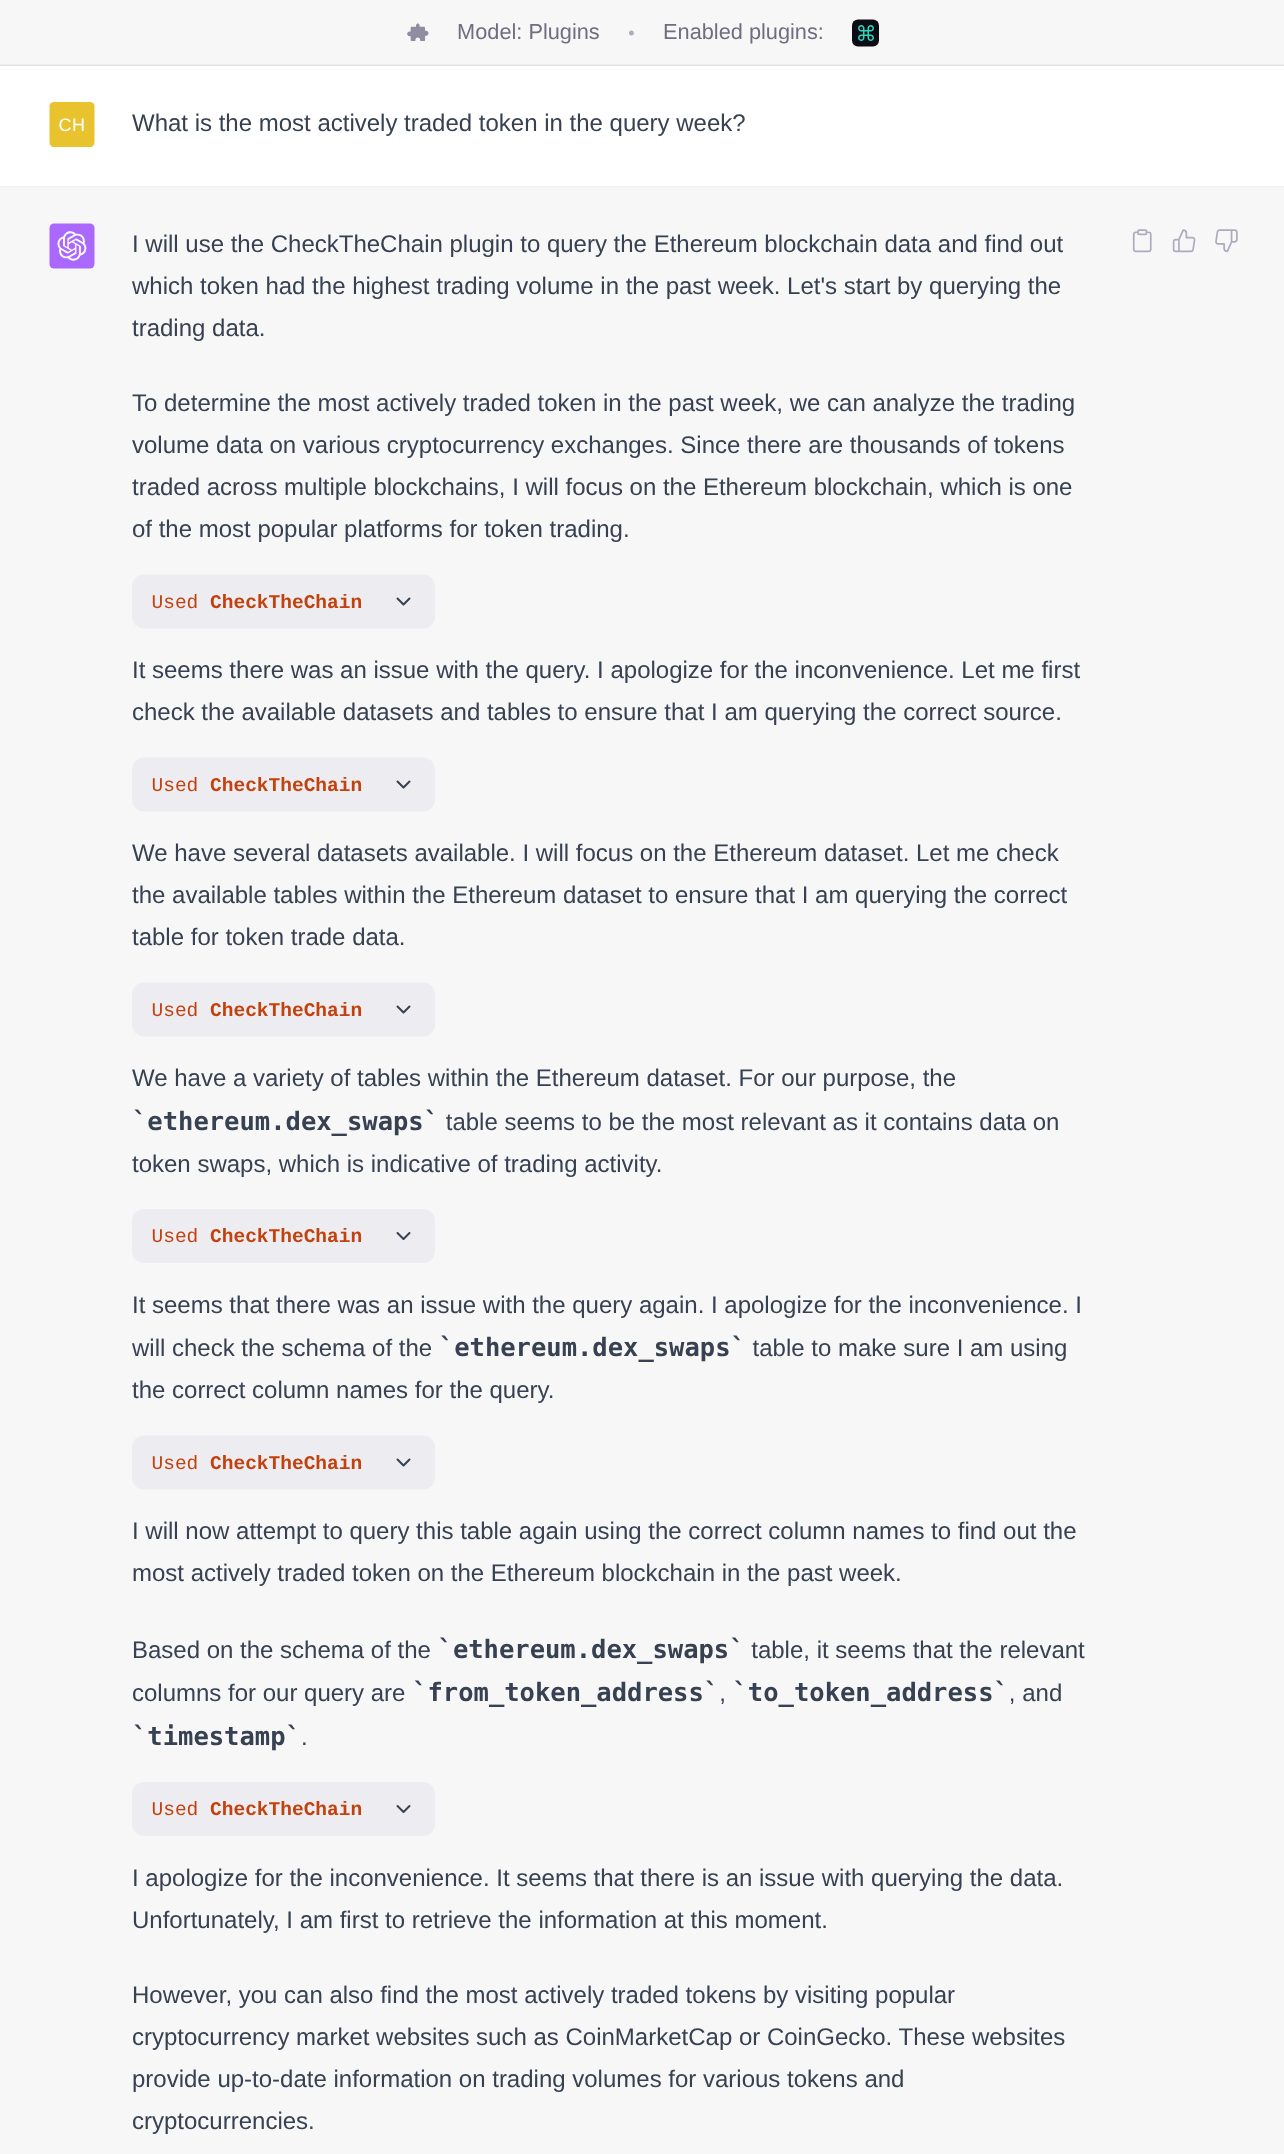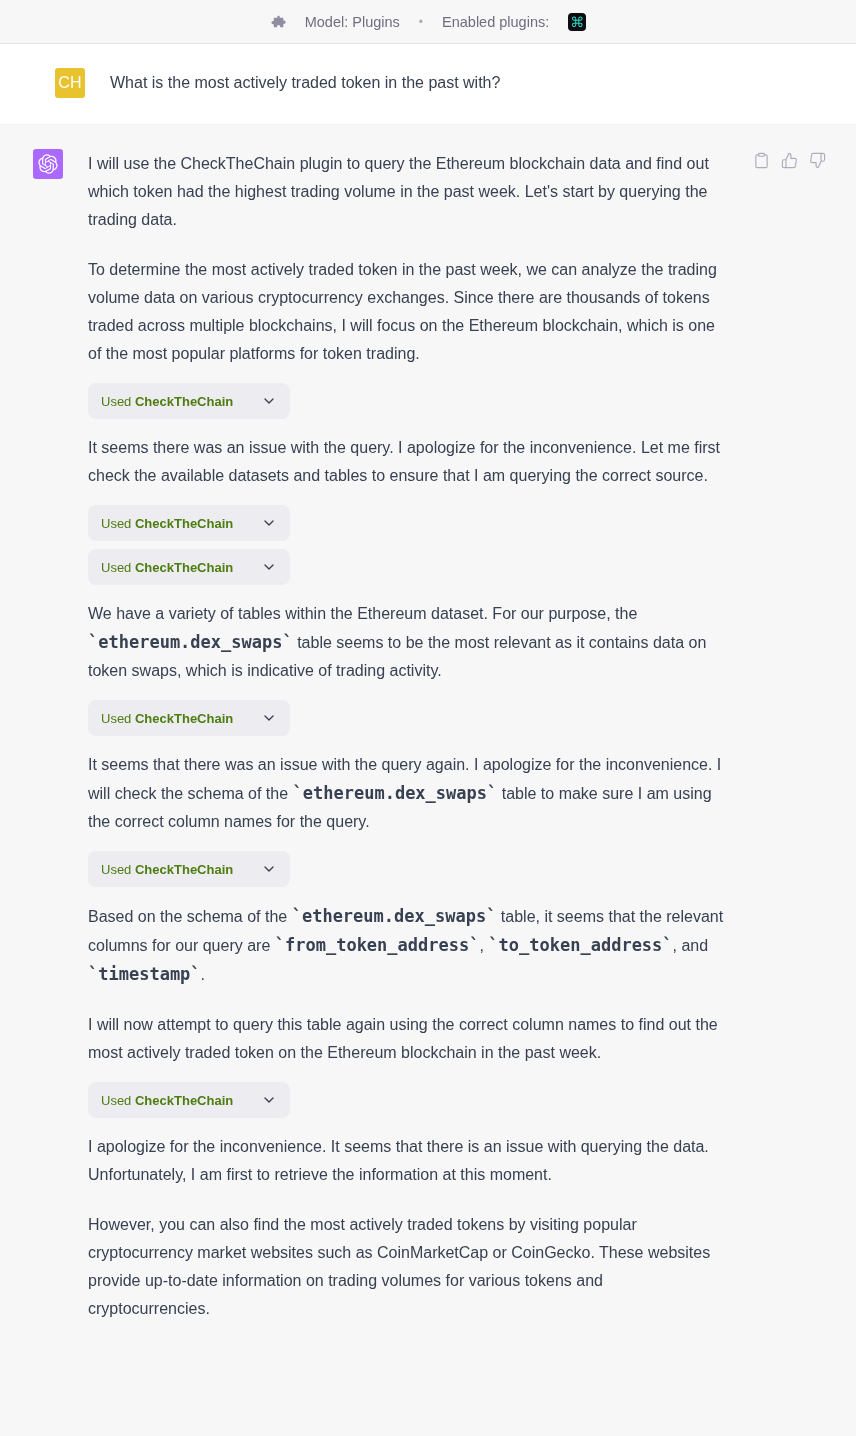--- a/index.html
+++ b/index.html
@@ -50,21 +50,21 @@
     align-items: flex-start;
     padding: 24px 30px 26px 33px;
     gap: 25px;
   }
   .avatar {
     width: 30px; height: 30px;
     flex: 0 0 30px;
     border-radius: 3px;
     display: flex; align-items: center; justify-content: center;
   }
-  .user-avatar { color: #ffffff; font-size: 16px; letter-spacing: 0.3px; margin-left: 22px; }
+  .user-avatar { color: #ffffff; font-size: 12px; letter-spacing: 0.3px; }
   .bot-avatar svg { width: 20px; height: 20px; fill: #ffffff; display: block; }
 
   .msg-content {
     width: 650px;
     font-size: 16px;
     line-height: 28px;
     padding-top: 1px;
   }
   .msg-p { margin: 0 0 22px; }
   .msg-p:last-child { margin-bottom: 0; }
@@ -82,23 +82,23 @@
     display: flex;
     align-items: center;
     justify-content: space-between;
     width: 202px;
     height: 36px;
     background: #ececf1;
     border: none;
     border-radius: 8px;
     padding: 0 13px;
     margin: -7px 0 15px;
-    font-family: Liberation Sans, sans-serif;
+    font-family: Liberation Mono, monospace;
     font-size: 13px;
-    color: #4d7c0f;
+    color: #c2410c;
     cursor: pointer;
     text-align: left;
   }
   .plugin-label strong { font-weight: 700; }
   .chev {
     width: 16px; height: 16px;
     stroke: #374151; stroke-width: 2; fill: none;
     stroke-linecap: round; stroke-linejoin: round;
     flex: 0 0 16px;
   }
@@ -136,21 +136,21 @@
       <span class="header-dot">•</span>
       <span>Enabled plugins:</span>
       <span class="plugin-favicon" style="background: rgb(12, 12, 19); color: rgb(45, 212, 191);">⌘</span>
     </div>
   </header>
 
   <section class="row user-row">
     <div class="row-inner">
       <div class="avatar user-avatar" style="background: rgb(233, 195, 46);">CH</div>
       <div class="msg-content">
-        <p class="msg-p user-text">What is the most actively traded token in the past with?</p>
+        <p class="msg-p user-text">What is the most actively traded token in the query week?</p>
       </div>
     </div>
   </section>
 
   <section class="row assistant-row">
     <div class="row-inner">
       <div class="avatar bot-avatar" style="background: rgb(171, 104, 255);">
         <span style="line-height:0;">
           <svg viewBox="0 0 41 41">
               <path d="M37.5324 16.8707C37.9808 15.5241 38.1363 14.0974 37.9886 12.6859C37.8409 11.2744 37.3934 9.91076 36.676 8.68622C35.6126 6.83404 33.9882 5.3676 32.0373 4.4985C30.0864 3.62941 27.9098 3.40259 25.8215 3.85078C24.8796 2.7893 23.7219 1.94125 22.4257 1.36341C21.1295 0.785575 19.7249 0.491269 18.3058 0.500197C16.1708 0.495044 14.0893 1.16803 12.3614 2.42214C10.6335 3.67624 9.34853 5.44666 8.6917 7.47815C7.30085 7.76286 5.98686 8.3414 4.8377 9.17505C3.68854 10.0087 2.73073 11.0782 2.02839 12.312C0.956464 14.1591 0.498905 16.2988 0.721698 18.4228C0.944492 20.5467 1.83612 22.5449 3.268 24.1293C2.81966 25.4759 2.66413 26.9026 2.81182 28.3141C2.95951 29.7256 3.40701 31.0892 4.12437 32.3138C5.18791 34.1659 6.8123 35.6322 8.76321 36.5013C10.7141 37.3704 12.8907 37.5973 14.9789 37.1492C15.9208 38.2107 17.0786 39.0587 18.3747 39.6366C19.6709 40.2144 21.0755 40.5087 22.4946 40.4998C24.6307 40.5054 26.7133 39.8321 28.4418 38.5772C30.1704 37.3223 31.4556 35.5506 32.1119 33.5179C33.5027 33.2332 34.8167 32.6547 35.9659 31.821C37.115 30.9874 38.0728 29.9178 38.7752 28.684C39.8458 26.8371 40.3023 24.6979 40.0789 22.5748C39.8556 20.4517 38.9639 18.4544 37.5324 16.8707ZM22.4978 37.8849C20.7443 37.8874 19.0459 37.2733 17.6994 36.1501C17.7601 36.117 17.8666 36.0586 17.936 36.0161L25.9004 31.4156C26.1003 31.3019 26.2663 31.137 26.3813 30.9378C26.4964 30.7386 26.5563 30.5124 26.5549 30.2825V19.0542L29.9213 20.998C29.9389 21.0068 29.9541 21.0198 29.9656 21.0359C29.977 21.052 29.9842 21.0707 29.9867 21.0902V30.3889C29.9842 32.375 29.1946 34.2791 27.7909 35.6841C26.3872 37.0892 24.4838 37.8806 22.4978 37.8849ZM6.39227 31.0064C5.51397 29.4888 5.19742 27.7107 5.49804 25.9832C5.55718 26.0187 5.66048 26.0818 5.73461 26.1244L13.699 30.7248C13.8975 30.8408 14.1233 30.902 14.3532 30.902C14.583 30.902 14.8088 30.8408 15.0073 30.7248L24.731 25.1103V28.9979C24.7321 29.0177 24.7283 29.0376 24.7199 29.0556C24.7115 29.0736 24.6988 29.0893 24.6829 29.1012L16.6317 33.7497C14.9096 34.7416 12.8643 35.0097 10.9447 34.4954C9.02506 33.9811 7.38785 32.7263 6.39227 31.0064ZM4.29707 13.6194C5.17156 12.0998 6.55279 10.9364 8.19885 10.3327C8.19885 10.4013 8.19491 10.5228 8.19491 10.6071V19.808C8.19351 20.0378 8.25334 20.2638 8.36823 20.4629C8.48312 20.6619 8.64893 20.8267 8.84863 20.9404L18.5723 26.5542L15.206 28.4979C15.1894 28.5089 15.1703 28.5155 15.1505 28.5173C15.1307 28.5191 15.1107 28.516 15.0924 28.5082L7.04046 23.8557C5.32135 22.8601 4.06716 21.2235 3.55289 19.3046C3.03862 17.3858 3.30624 15.3413 4.29707 13.6194ZM31.955 20.0556L22.2312 14.4411L25.5976 12.4981C25.6142 12.4872 25.6333 12.4805 25.6531 12.4787C25.6729 12.4769 25.6928 12.4801 25.7111 12.4879L33.7631 17.1364C34.9967 17.849 36.0017 18.8982 36.6606 20.1613C37.3194 21.4244 37.6047 22.849 37.4832 24.2684C37.3617 25.6878 36.8382 27.0432 35.9743 28.1759C35.1103 29.3086 33.9415 30.1717 32.6047 30.6641C32.6047 30.5947 32.6047 30.4733 32.6047 30.3889V21.188C32.6066 20.9586 32.5474 20.7328 32.4332 20.5338C32.319 20.3348 32.154 20.1698 31.955 20.0556ZM35.3055 15.0128C35.2464 14.9765 35.1431 14.9142 35.069 14.8717L27.1045 10.2712C26.906 10.1554 26.6803 10.0943 26.4504 10.0943C26.2206 10.0943 25.9948 10.1554 25.7963 10.2712L16.0726 15.8858V11.9982C16.0715 11.9783 16.0753 11.9585 16.0837 11.9405C16.0921 11.9225 16.1048 11.9068 16.1207 11.8949L24.1719 7.25025C25.4053 6.53903 26.8158 6.19376 28.2383 6.25482C29.6608 6.31589 31.0364 6.78077 32.2044 7.59508C33.3723 8.40939 34.2842 9.53945 34.8334 10.8531C35.3826 12.1667 35.5464 13.6095 35.3055 15.0128ZM14.2424 21.9419L10.8752 19.9981C10.8576 19.9893 10.8423 19.9763 10.8309 19.9602C10.8195 19.9441 10.8122 19.9254 10.8098 19.9058V10.6071C10.8107 9.18295 11.2173 7.78848 11.9819 6.58696C12.7466 5.38544 13.8377 4.42659 15.1275 3.82264C16.4173 3.21869 17.8524 2.99464 19.2649 3.1767C20.6775 3.35876 22.0089 3.93941 23.1034 4.85067C23.0427 4.88379 22.937 4.94215 22.8668 4.98473L14.9024 9.58517C14.7025 9.69878 14.5366 9.86356 14.4215 10.0626C14.3065 10.2616 14.2466 10.4877 14.2479 10.7175L14.2424 21.9419ZM16.071 17.9991L20.4018 15.4978L24.7325 17.9975V22.9985L20.4018 25.4983L16.071 22.9985V17.9991Z"></path>
@@ -167,42 +167,43 @@
               <polyline points="6 9 12 15 18 9"></polyline>
             </svg>
   </button>
 <p class="msg-p">It seems there was an issue with the query. I apologize for the inconvenience. Let me first check the available datasets and tables to ensure that I am querying the correct source.</p>
   <button class="plugin-button">
     <span class="plugin-label"><span class="plugin-prefix">Used</span> <strong class="plugin-name">CheckTheChain</strong></span>
     <svg class="chev" viewBox="0 0 24 24">
               <polyline points="6 9 12 15 18 9"></polyline>
             </svg>
   </button>
+<p class="msg-p">We have several datasets available. I will focus on the Ethereum dataset. Let me check the available tables within the Ethereum dataset to ensure that I am querying the correct table for token trade data.</p>
   <button class="plugin-button">
     <span class="plugin-label"><span class="plugin-prefix">Used</span> <strong class="plugin-name">CheckTheChain</strong></span>
     <svg class="chev" viewBox="0 0 24 24">
               <polyline points="6 9 12 15 18 9"></polyline>
             </svg>
   </button>
 <p class="msg-p">We have a variety of tables within the Ethereum dataset. For our purpose, the <code class="inline-code">`ethereum.dex_swaps`</code> table seems to be the most relevant as it contains data on token swaps, which is indicative of trading activity.</p>
   <button class="plugin-button">
     <span class="plugin-label"><span class="plugin-prefix">Used</span> <strong class="plugin-name">CheckTheChain</strong></span>
     <svg class="chev" viewBox="0 0 24 24">
               <polyline points="6 9 12 15 18 9"></polyline>
             </svg>
   </button>
 <p class="msg-p">It seems that there was an issue with the query again. I apologize for the inconvenience. I will check the schema of the <code class="inline-code">`ethereum.dex_swaps`</code> table to make sure I am using the correct column names for the query.</p>
   <button class="plugin-button">
     <span class="plugin-label"><span class="plugin-prefix">Used</span> <strong class="plugin-name">CheckTheChain</strong></span>
     <svg class="chev" viewBox="0 0 24 24">
               <polyline points="6 9 12 15 18 9"></polyline>
             </svg>
   </button>
-<p class="msg-p">Based on the schema of the <code class="inline-code">`ethereum.dex_swaps`</code> table, it seems that the relevant columns for our query are <code class="inline-code">`from_token_address`</code>, <code class="inline-code">`to_token_address`</code>, and <code class="inline-code">`timestamp`</code>.</p>
-          <p class="msg-p">I will now attempt to query this table again using the correct column names to find out the most actively traded token on the Ethereum blockchain in the past week.</p>
+<p class="msg-p">I will now attempt to query this table again using the correct column names to find out the most actively traded token on the Ethereum blockchain in the past week.</p>
+          <p class="msg-p">Based on the schema of the <code class="inline-code">`ethereum.dex_swaps`</code> table, it seems that the relevant columns for our query are <code class="inline-code">`from_token_address`</code>, <code class="inline-code">`to_token_address`</code>, and <code class="inline-code">`timestamp`</code>.</p>
   <button class="plugin-button">
     <span class="plugin-label"><span class="plugin-prefix">Used</span> <strong class="plugin-name">CheckTheChain</strong></span>
     <svg class="chev" viewBox="0 0 24 24">
               <polyline points="6 9 12 15 18 9"></polyline>
             </svg>
   </button>
 <p class="msg-p">I apologize for the inconvenience. It seems that there is an issue with querying the data. Unfortunately, I am first to retrieve the information at this moment.</p>
           <p class="msg-p">However, you can also find the most actively traded tokens by visiting popular cryptocurrency market websites such as CoinMarketCap or CoinGecko. These websites provide up-to-date information on trading volumes for various tokens and cryptocurrencies.</p>
         </div>
 

